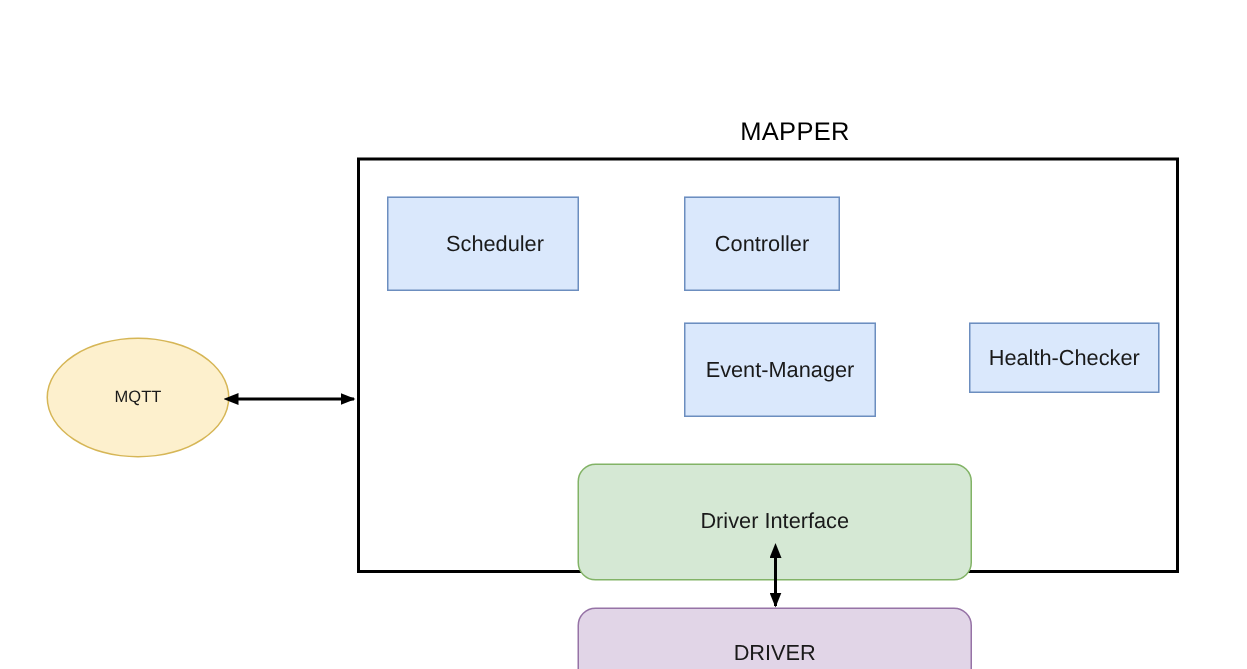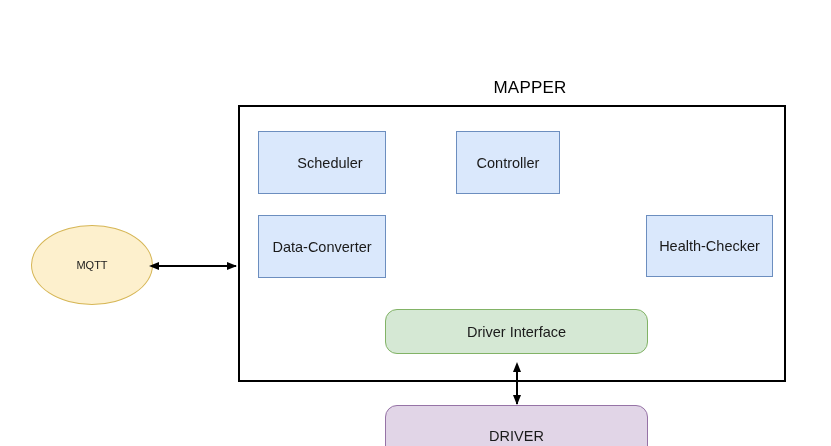--- a/index.html
+++ b/index.html
@@ -62,21 +62,21 @@
     align-items: center;
     justify-content: center;
     font-size: 14.5px;
     color: #1a1a1a;
     white-space: nowrap;
   }
   #driver-interface-box {
     left: 385px;
     top: 261px;
     width: 263px;
-    height: 45px;
+    height: 78px;
     background: #d5e8d4;
     border: 1.5px solid #82b366;
   }
   #driver-box {
     left: 385px;
     top: 357px;
     width: 263px;
     height: 61px;
     background: #e1d5e7;
     border: 1.5px solid #9673a6;
@@ -116,24 +116,24 @@
 
   <div class="abs" id="mapper-title">MAPPER</div>
 
   <div class="abs" id="mapper-box"></div>
 
   <div class="abs comp-box" style="left:258px; top:83px; width:128px; height:63px;padding-left:16px;">Scheduler</div>
 
   <div class="abs comp-box" style="left:456px; top:83px; width:104px; height:63px;">Controller</div>
 
 
-  <div class="abs comp-box" style="left:258px; top:167px; width:128px; height:63px;">Data-Converter</div>
 
+  <div class="abs comp-box" style="left:456px; top:167px; width:128px; height:63px;">Event-Manager</div>
 
-  <div class="abs comp-box" style="left:646px; top:167px; width:127px; height:62px;">Health-Checker</div>
+  <div class="abs comp-box" style="left:646px; top:167px; width:127px; height:47px;">Health-Checker</div>
 
   <div class="abs round-box" id="driver-interface-box">Driver Interface</div>
 
   <div class="abs round-box" id="driver-box">DRIVER</div>
 
   <div class="abs" id="mqtt-node">MQTT</div>
 
   <svg class="abs" id="arrow-layer" viewBox="0 0 831 446">
     <defs>
       <marker id="arrowhead-end" markerWidth="10" markerHeight="8" refX="9" refY="4" orient="auto" markerUnits="userSpaceOnUse">

